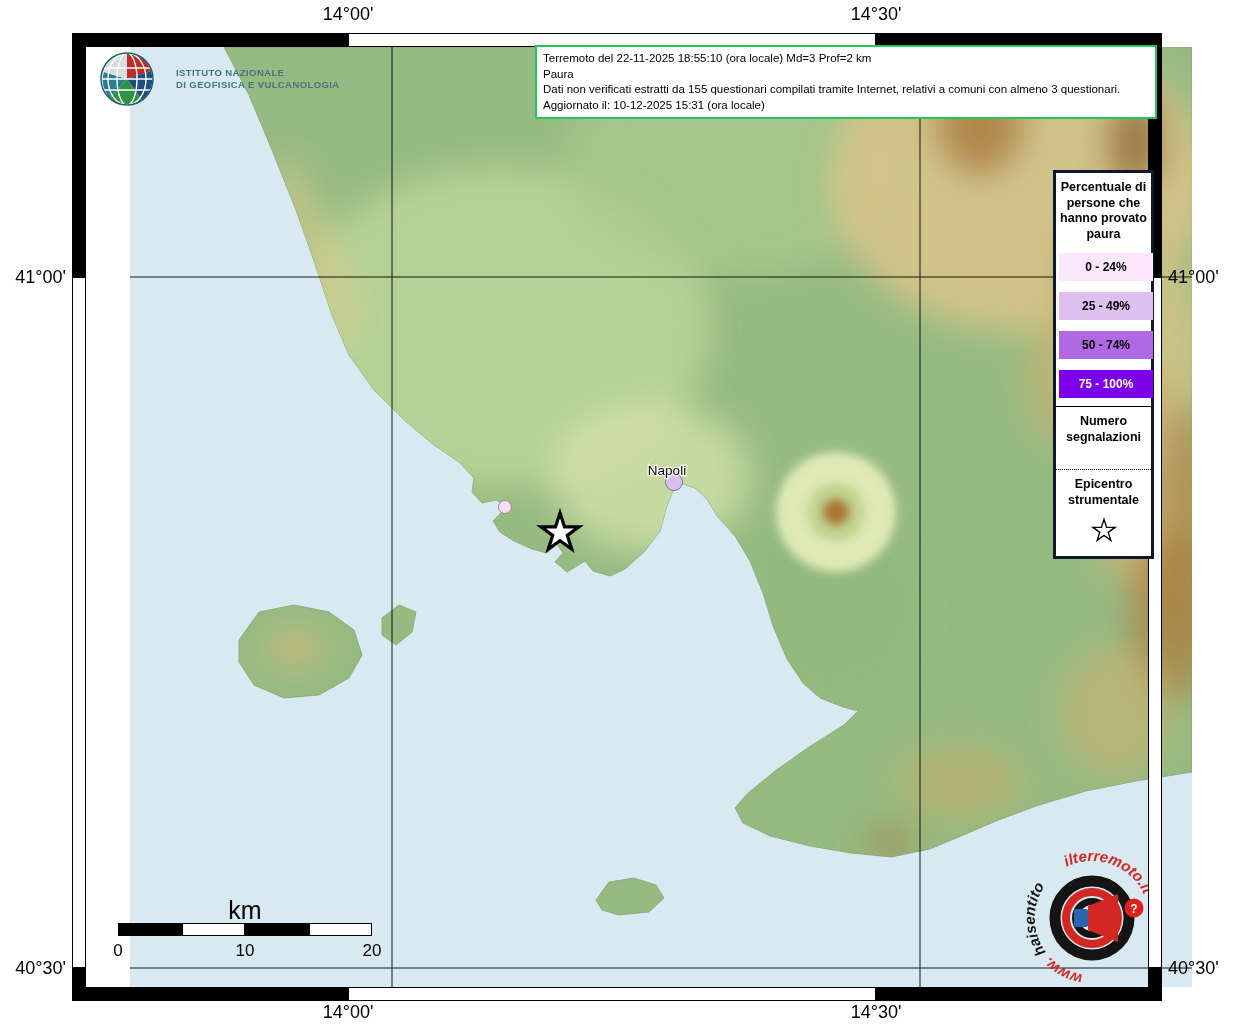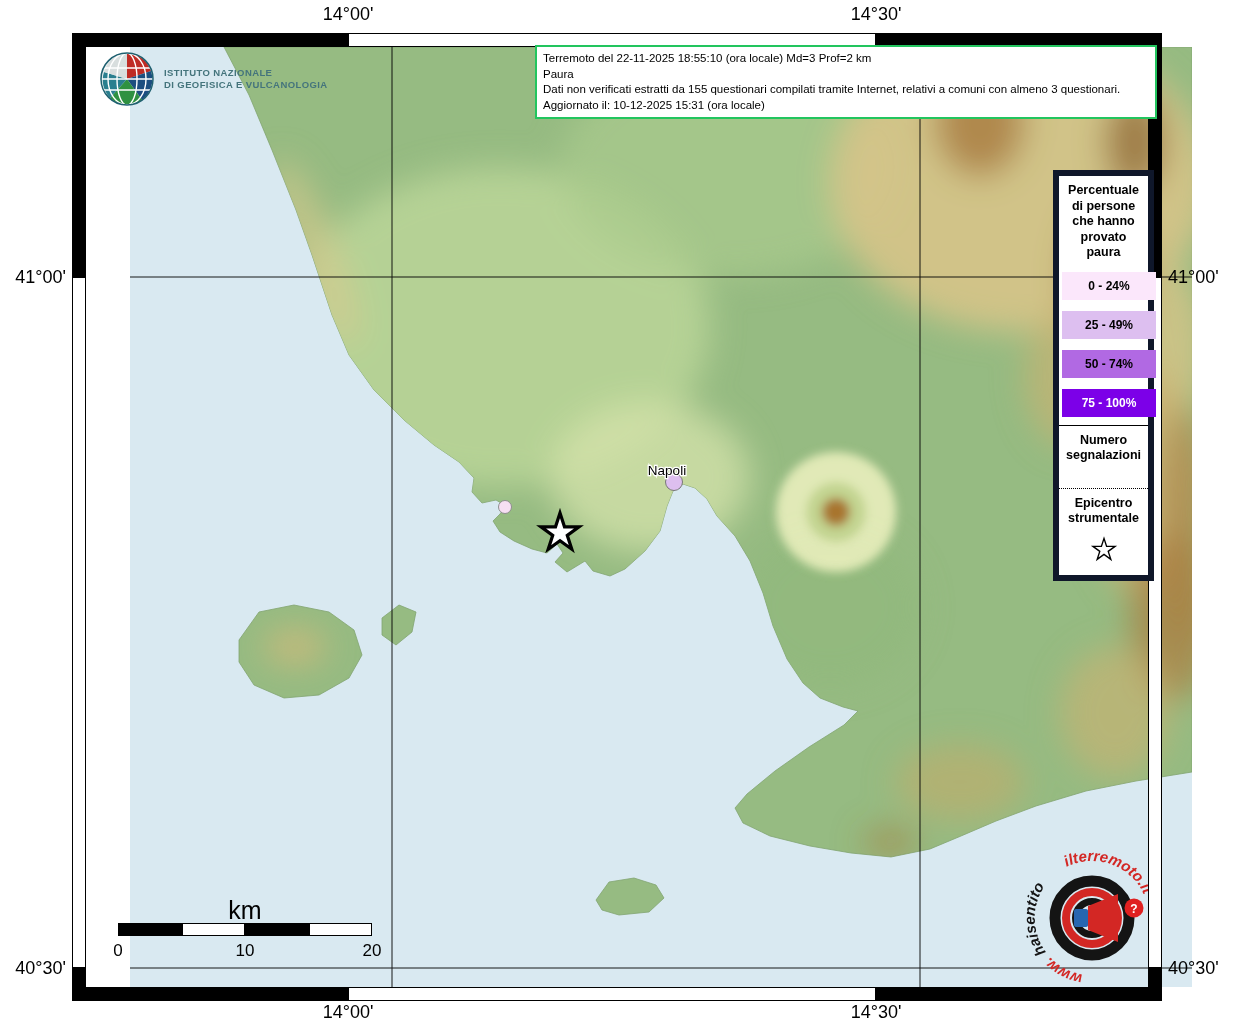--- a/index.html
+++ b/index.html
@@ -33,26 +33,26 @@
   .ax-right2{left:1168px;top:968px;transform:translateY(-50%);}
 
   
   .title-box{position:absolute;left:535px;top:45px;width:622px;box-sizing:border-box;
              background:#fff;border:2px solid #22c55e;padding:4px 6px;z-index:6;
              font-size:11.5px;line-height:15.5px;color:#000;}
   .title-box div{white-space:nowrap;overflow:hidden;}
 
   
   .ingv{position:absolute;left:98px;top:50px;display:flex;align-items:center;z-index:4;}
-  .ingv-text{margin-left:8px;color:#44747c;font-size:9.5px;line-height:12px;
+  .ingv-text{margin-left:20px;color:#44747c;font-size:9.5px;line-height:12px;
              letter-spacing:.4px;font-weight:bold;}
 
   
   .legend{position:absolute;left:1053px;top:170px;width:101px;box-sizing:border-box;
-          background:#fff;border:6px solid #0f172a;z-index:6;color:#000;text-align:center;}
+          background:#fff;border:3px solid #0f172a;z-index:6;color:#000;text-align:center;}
   .legend .sec{padding:5px 3px 8px 3px;}
   .legend .sec-num{border-top:1px solid #000;}
   .legend .sec-epi{border-top:1px dotted #000;margin-top:12px;}
   .legend .ltitle{font-weight:bold;font-size:12.5px;line-height:15.5px;margin:2px 0 4px 0;}
   .swatch{width:94px;height:28px;margin:11px auto 0 auto;font-weight:bold;font-size:12px;
           line-height:28px;text-align:center;}
   .numgrid{display:flex;flex-wrap:wrap;justify-content:center;}
   .numcell{width:44px;margin-top:2px;}
   .numcell .nlabel{font-size:11.5px;line-height:13px;}
   .epi-star{margin-top:4px;}

